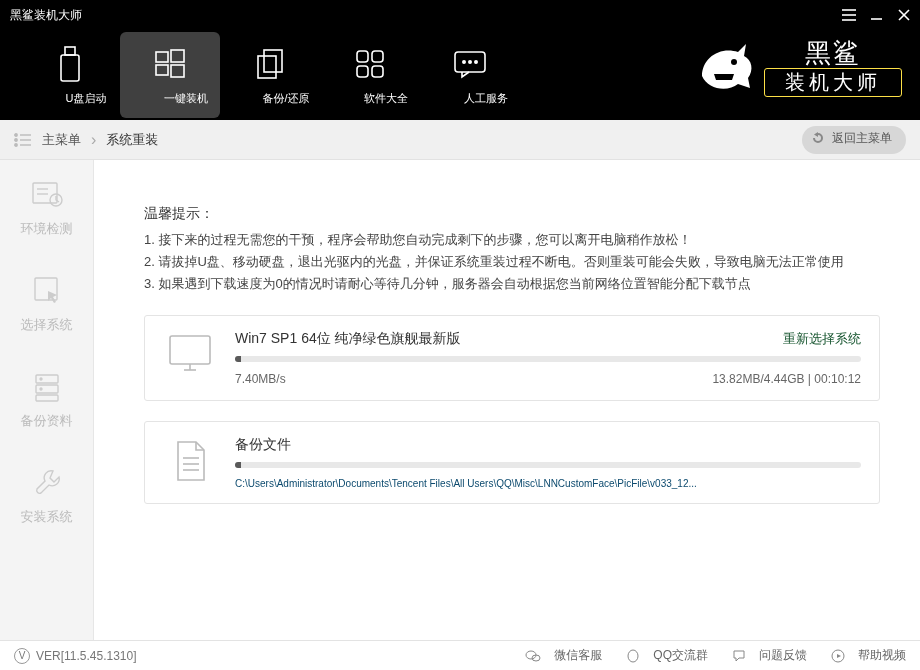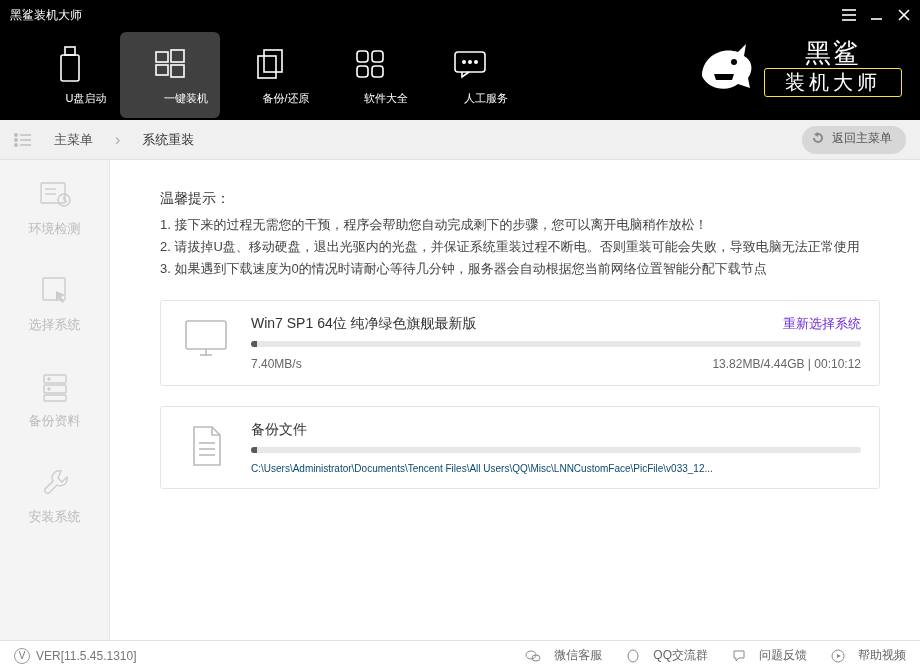--- a/index.html
+++ b/index.html
@@ -13,43 +13,43 @@
 .topnav { height: 90px; background: #000; display: flex; align-items: center; padding: 0 20px; position: relative; }
 .nav-item { width: 100px; height: 86px; display: flex; flex-direction: column; align-items: center; justify-content: center; color: #fff; cursor: pointer; gap: 8px; border-radius: 6px; }
 .nav-item.active { background: #404040; }
 .nav-icon { height: 38px; display: flex; align-items: center; justify-content: center; }
 .nav-label { font-size: 11px; margin-left: 32px; }
 .brand { position: absolute; right: 18px; top: 8px; display: flex; align-items: center; gap: 6px; color: #fff; }
 .brand-text { display: flex; flex-direction: column; align-items: center; }
 .brand-big { font-size: 26px; font-weight: normal; letter-spacing: 2px; line-height: 1; }
 .brand-small { font-size: 20px; letter-spacing: 4px; border: 1px solid #fde047; border-radius: 3px; padding: 0 20px; margin-top: 2px; }
 
-.breadcrumb { height: 40px; background: #f0f0f0; display: flex; align-items: center; padding: 0 14px; gap: 22px; border-bottom: 1px solid #e2e2e2; }
+.breadcrumb { height: 40px; background: #f0f0f0; display: flex; align-items: center; padding: 0 14px; gap: 10px; border-bottom: 1px solid #e2e2e2; }
 .bc-icon { color: #aaa; display:flex; }
 .bc-item { font-size: 13px; color: #555; }
 .bc-item.active { color: #333; font-weight: 500; }
 .bc-sep { color: #aaa; }
 .bc-spacer { flex: 1; }
 .back-btn { background: #d7d7d7; border-radius: 14px; height: 28px; padding: 0 14px 3px 8px; display: flex; align-items: center; gap: 6px; font-size: 12px; color: #555; cursor: pointer; }
 
 .main { display: flex; height: 480px; }
-.sidebar { width: 110px; background: #f4f4f4; border-right: 1px solid #e6e6e6; display: flex; flex-direction: column; }
+.sidebar { width: 94px; background: #f4f4f4; border-right: 1px solid #e6e6e6; display: flex; flex-direction: column; }
 .side-item { height: 96px; display: flex; flex-direction: column; align-items: center; justify-content: center; gap: 8px; color: #bbb; font-size: 13px; cursor: pointer; }
 .side-item.active { background: #e9e9e9; color: #888; }
 .side-icon { height: 34px; display:flex; align-items:center; }
 
-.content { flex: 1; padding: 30px 40px 20px 50px; overflow: auto; }
+.content { flex: 1; padding: 45px 40px 20px 50px; overflow: auto; }
 .tips-title { font-size: 14px; color: #333; margin-bottom: 6px; }
 .tips-line { font-size: 13px; color: #444; line-height: 1.7; }
 
 .panel { border: 1px solid #e4e4e4; border-radius: 3px; margin-top: 20px; padding: 14px 18px; display: flex; gap: 18px; }
 .panel-icon { width: 54px; display:flex; align-items:flex-start; justify-content:center; padding-top: 2px; }
 .panel-body { flex: 1; }
 .panel-head { display: flex; justify-content: space-between; font-size: 14px; color: #333; margin-bottom: 8px; }
-.panel-link { color: #6d28d9; font-size: 13px; cursor: pointer; }
+.panel-link { color: #14532d; font-size: 13px; cursor: pointer; }
 .progress { height: 6px; background: #e8e8e8; border-radius: 3px; margin-bottom: 10px; position: relative; overflow: hidden; }
 .progress-fill { position:absolute; left:0; top:0; bottom:0; background:#5a5a5a; }
 .panel-foot { display: flex; justify-content: space-between; font-size: 12px; color: #666; }
 .panel-path { font-size: 10px; color: #0c4a6e; white-space: nowrap; overflow: hidden; text-overflow: ellipsis; }
 
 .footer { height: 30px; border-top: 1px solid #e3e3e3; display: flex; align-items: center; padding: 0 14px; font-size: 12px; color: #777; gap: 6px; }
 .footer-spacer { flex: 1; }
 .footer-item { display: flex; align-items: center; gap: 13px; margin-left: 18px; cursor: pointer; color: #666; }
 .ver-circle { width:16px; height:16px; border:1px solid #999; border-radius:50%; display:flex; align-items:center; justify-content:center; font-size:10px; }
 </style>

